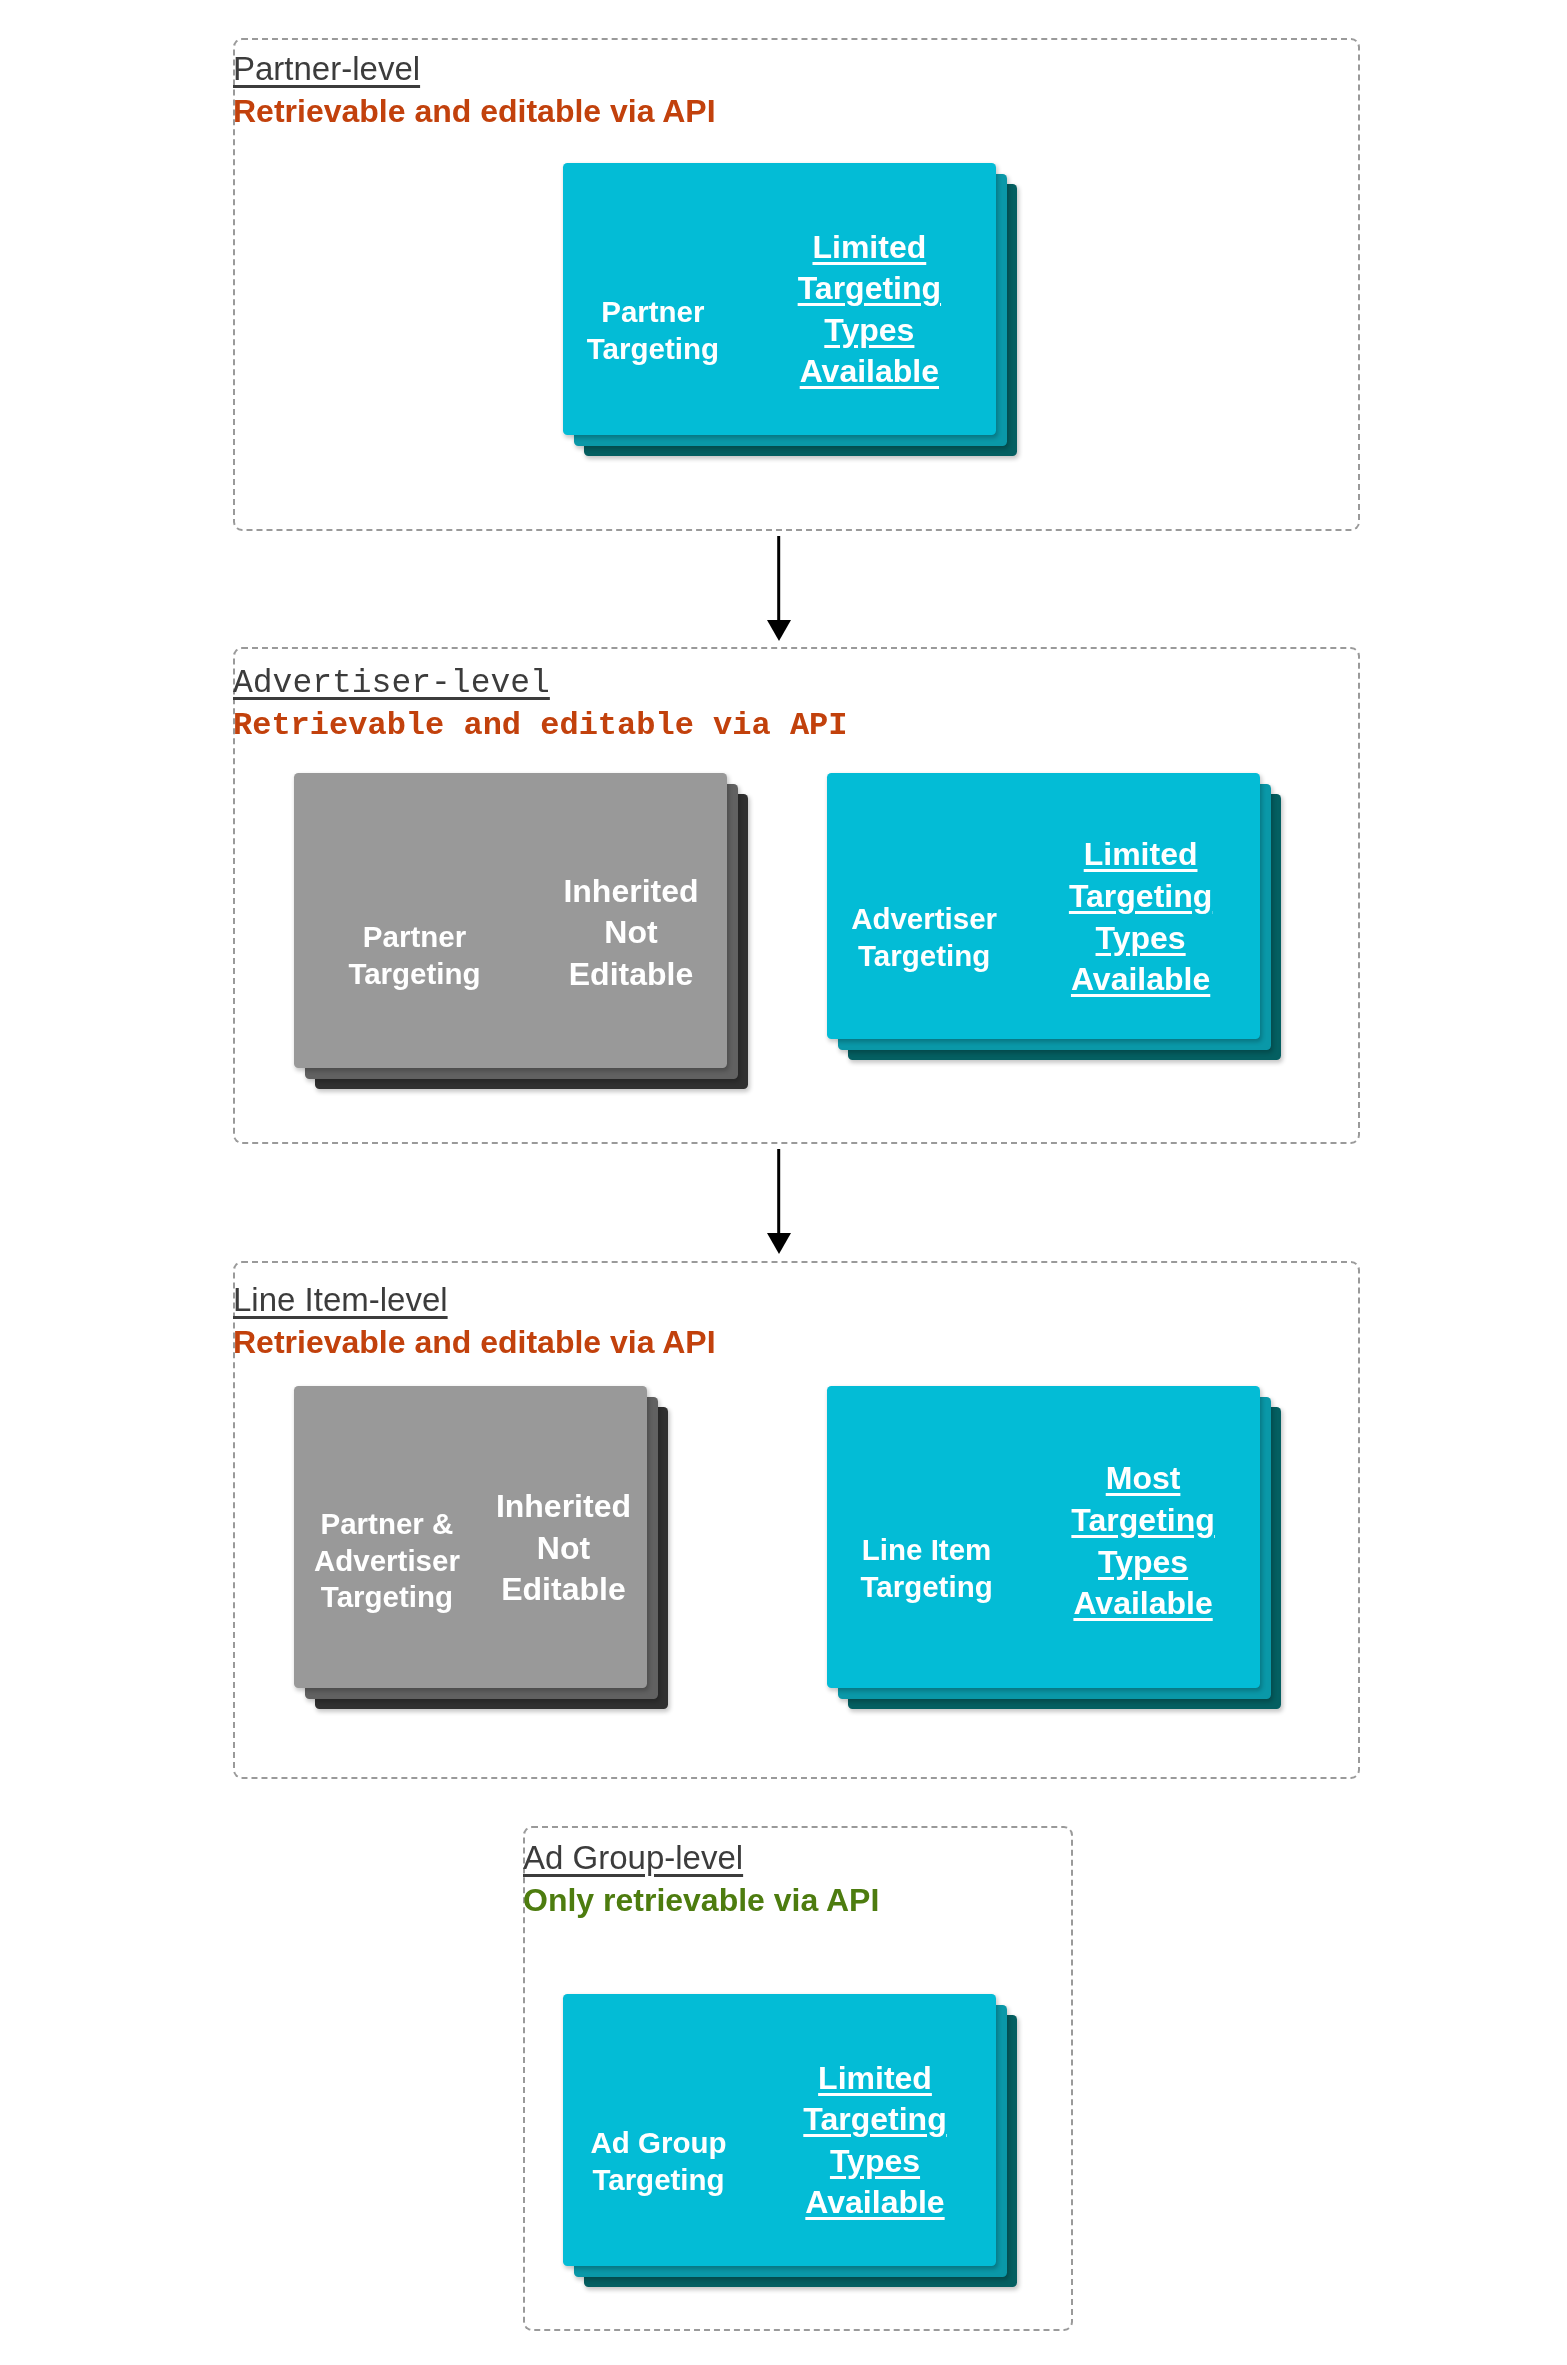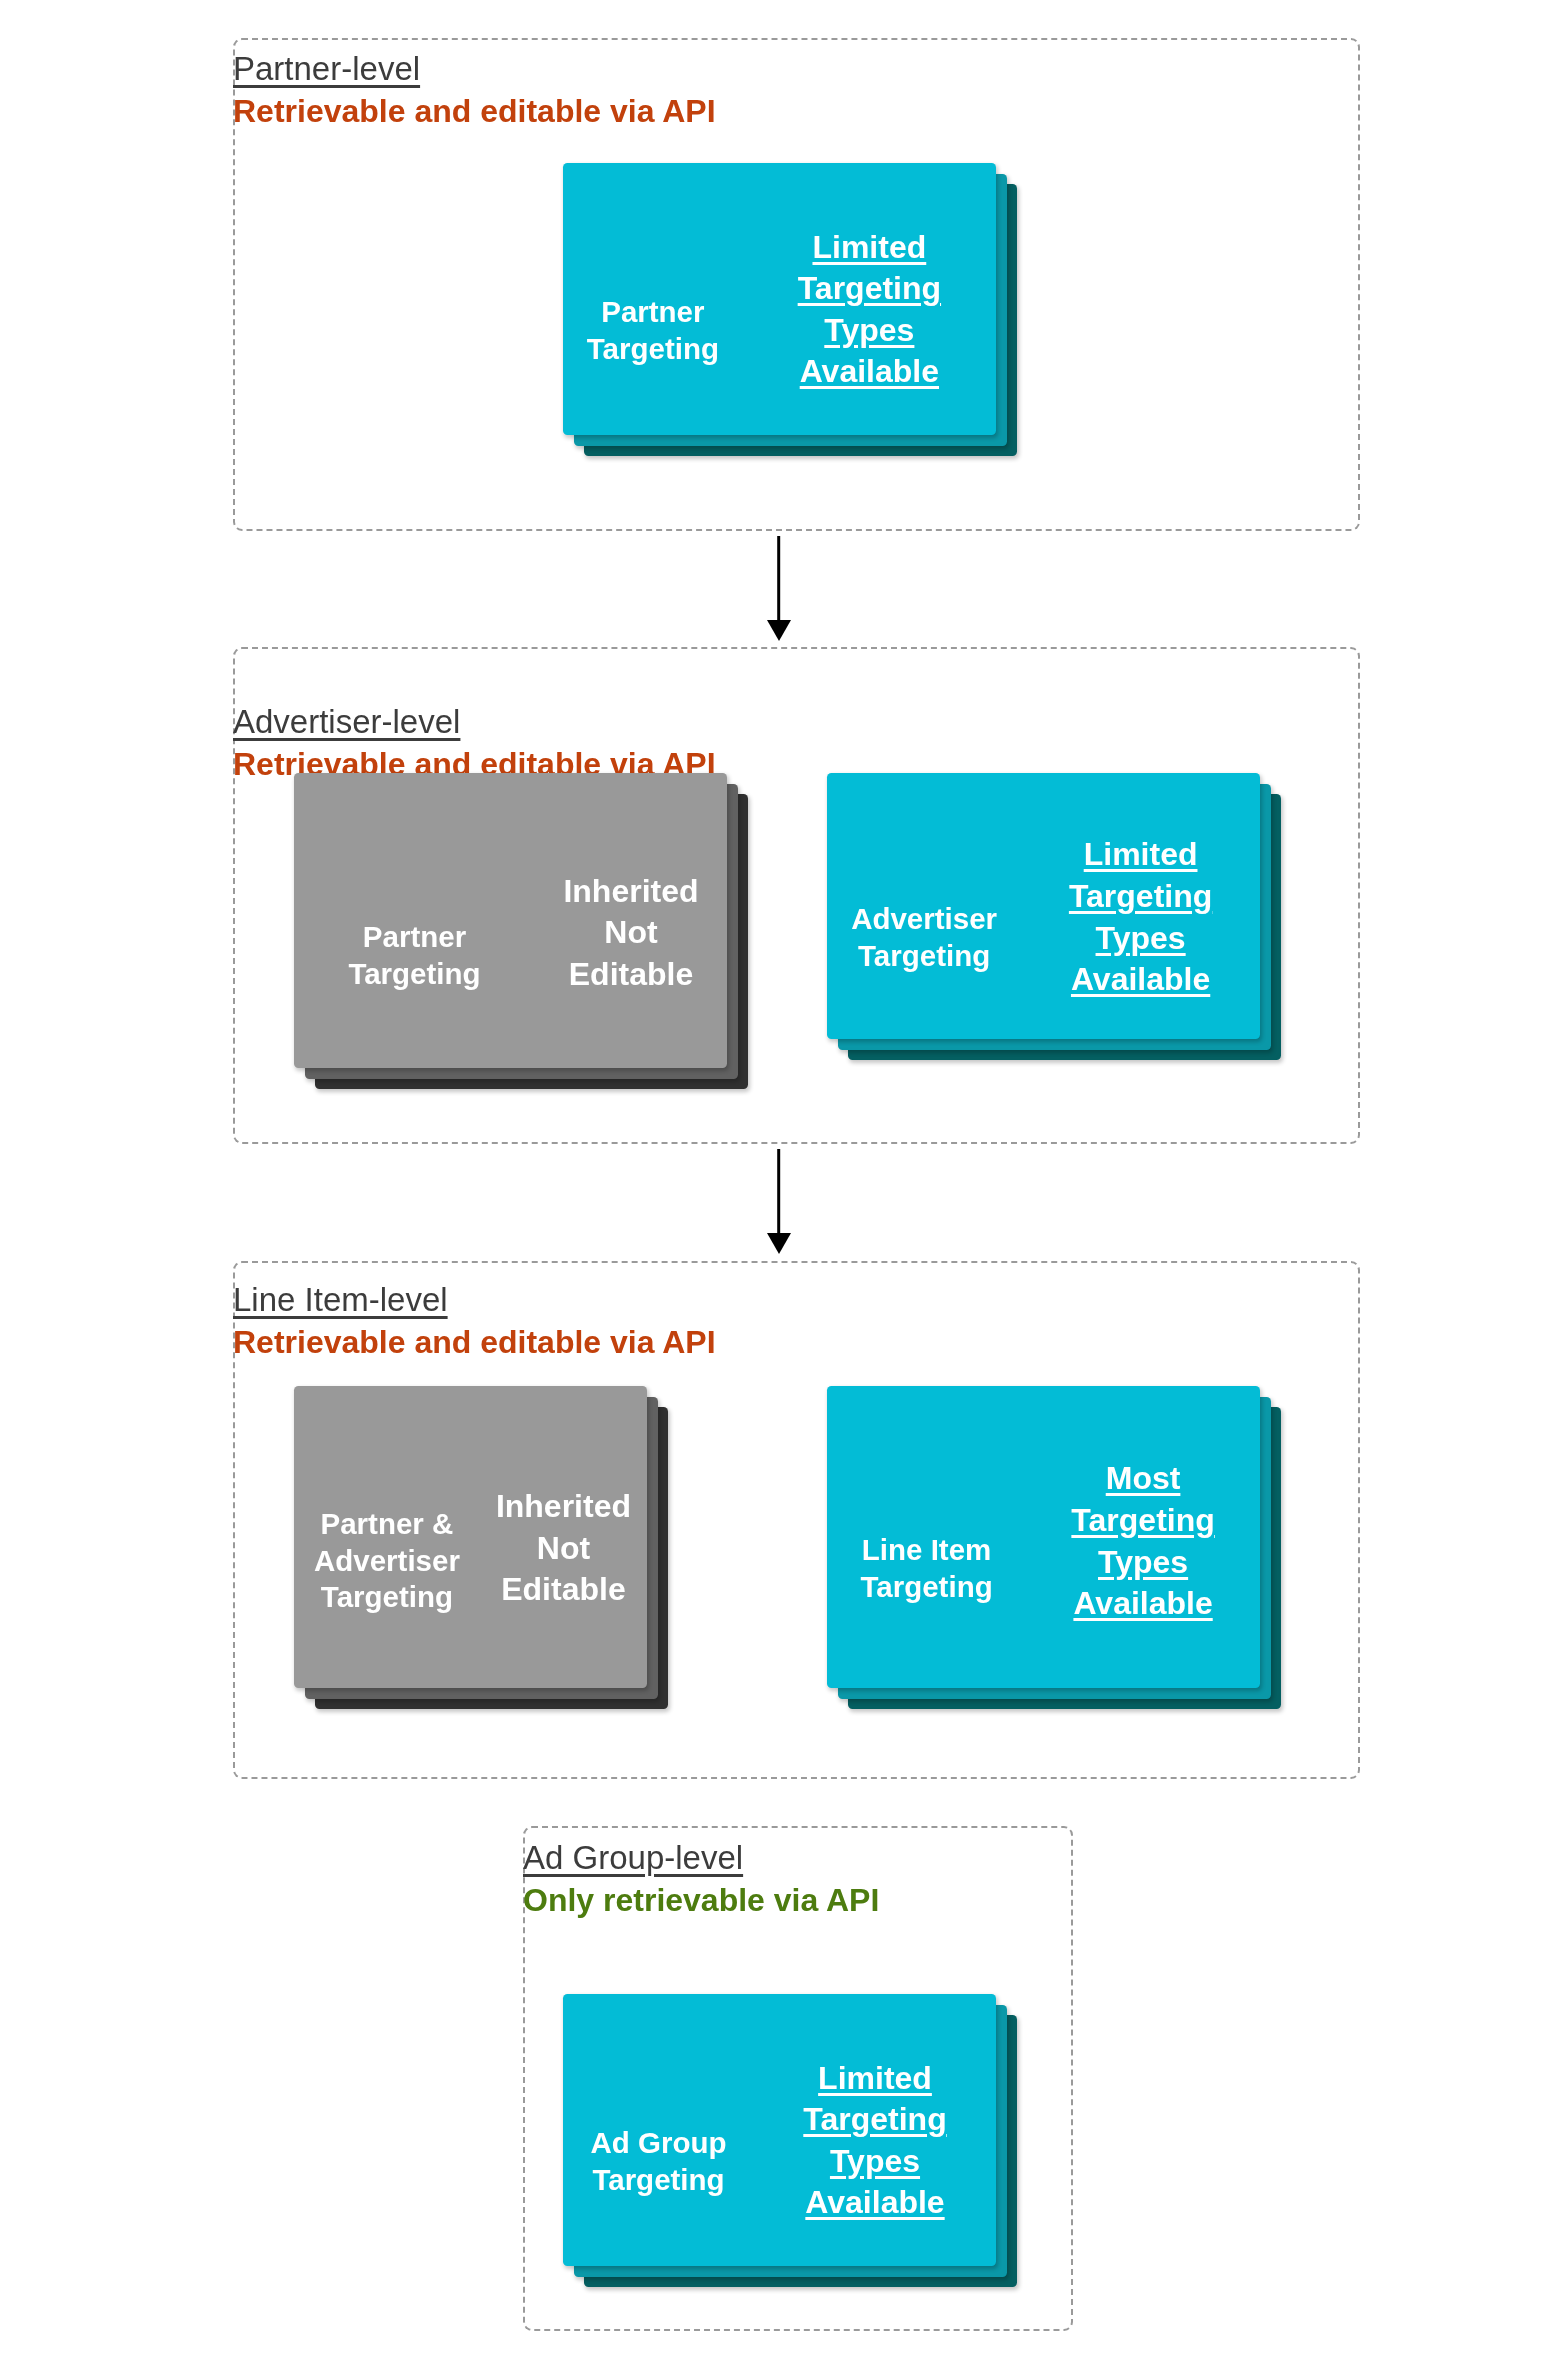--- a/index.html
+++ b/index.html
@@ -167,21 +167,21 @@
     </div>
   </div>
 
   <div class="arrow" style="left:766px; top:536px; width:25px; height:105px;">
     <div class="shaft" style="height:86px;"></div>
     <div class="head"></div>
   </div>
 
   <div class="level-box" style="left:233px; top:647px; width:1127px; height:497px;">
   </div>
-  <div class="level-header" style="left:233px; top:702px; width:1127px;">
+  <div class="level-header" style="left:233px; top:664px; width:1127px;font-family:Liberation Mono, monospace;">
     <div class="level-title">Advertiser-level</div>
     <div class="level-subtitle">Retrievable and editable via API</div>
   </div>
 
   <div class="deck grey" style="left:294px; top:773px; width:433px; height:295px;">
     <div class="layer back"></div>
     <div class="layer mid"></div>
     <div class="layer front">
       <div class="card-title" style="margin-top:70px;">Partner Targeting</div>
       <div class="card-sub plain" style="margin-top:25px;">Inherited

